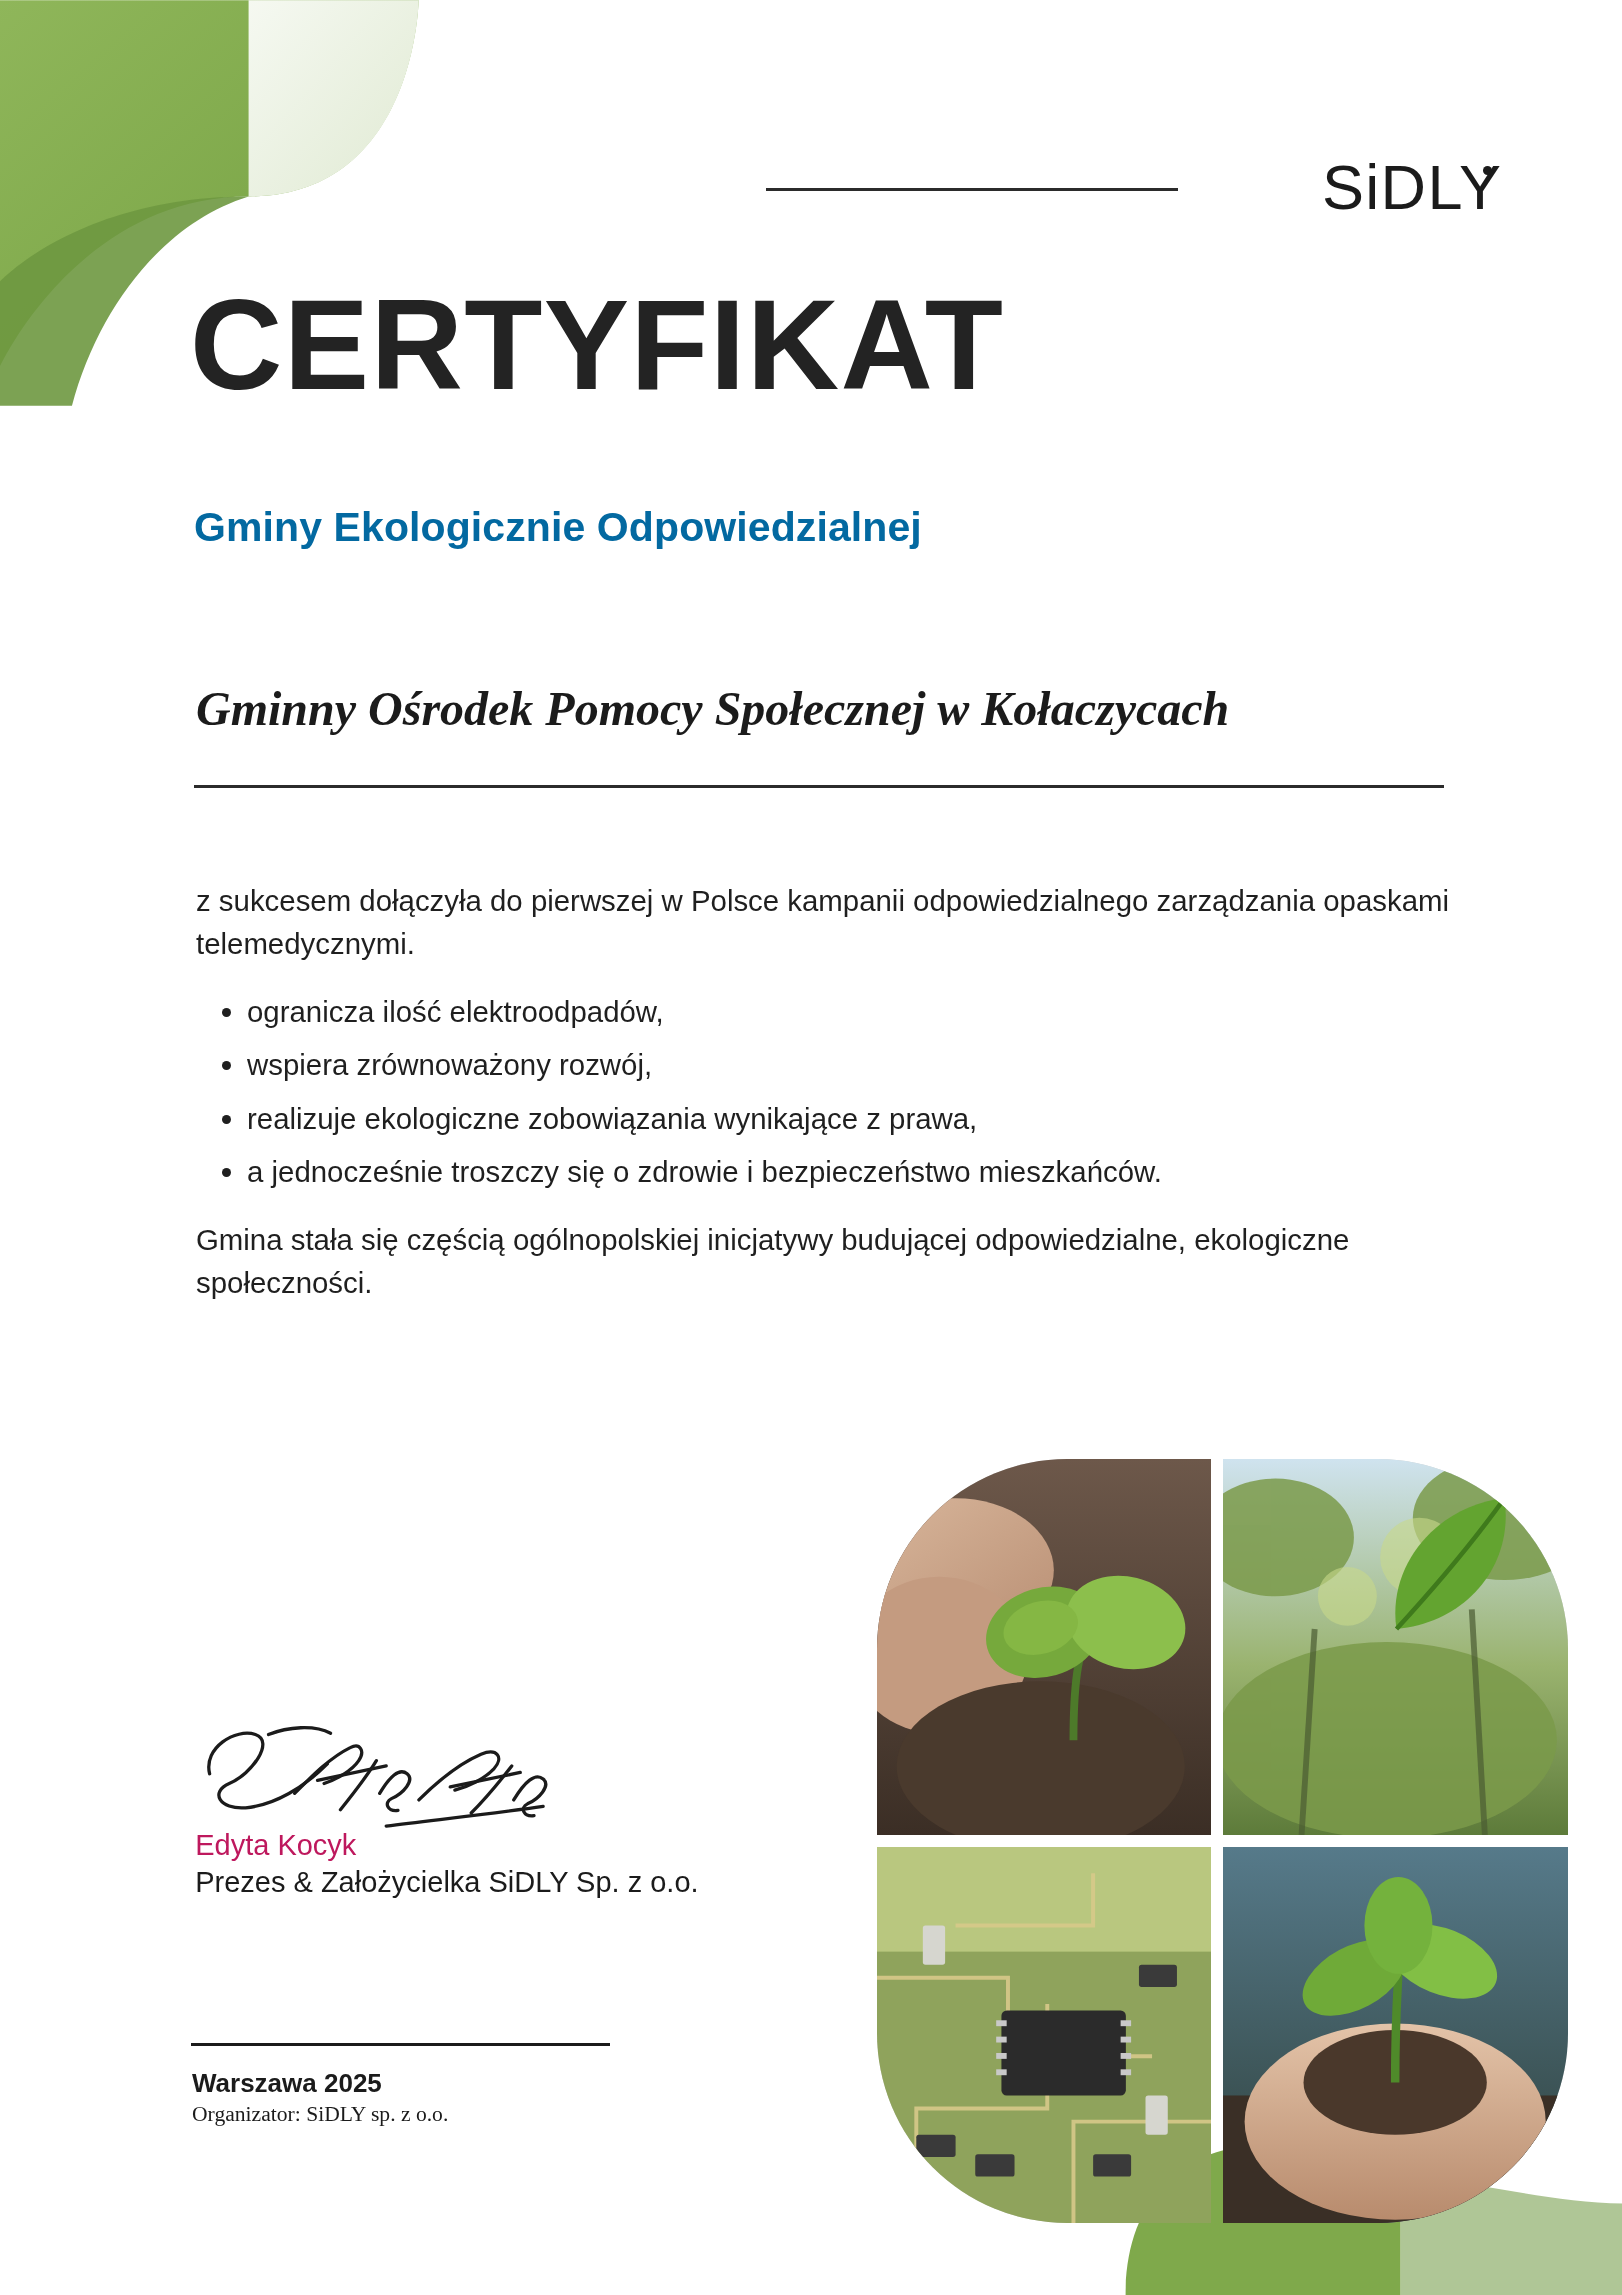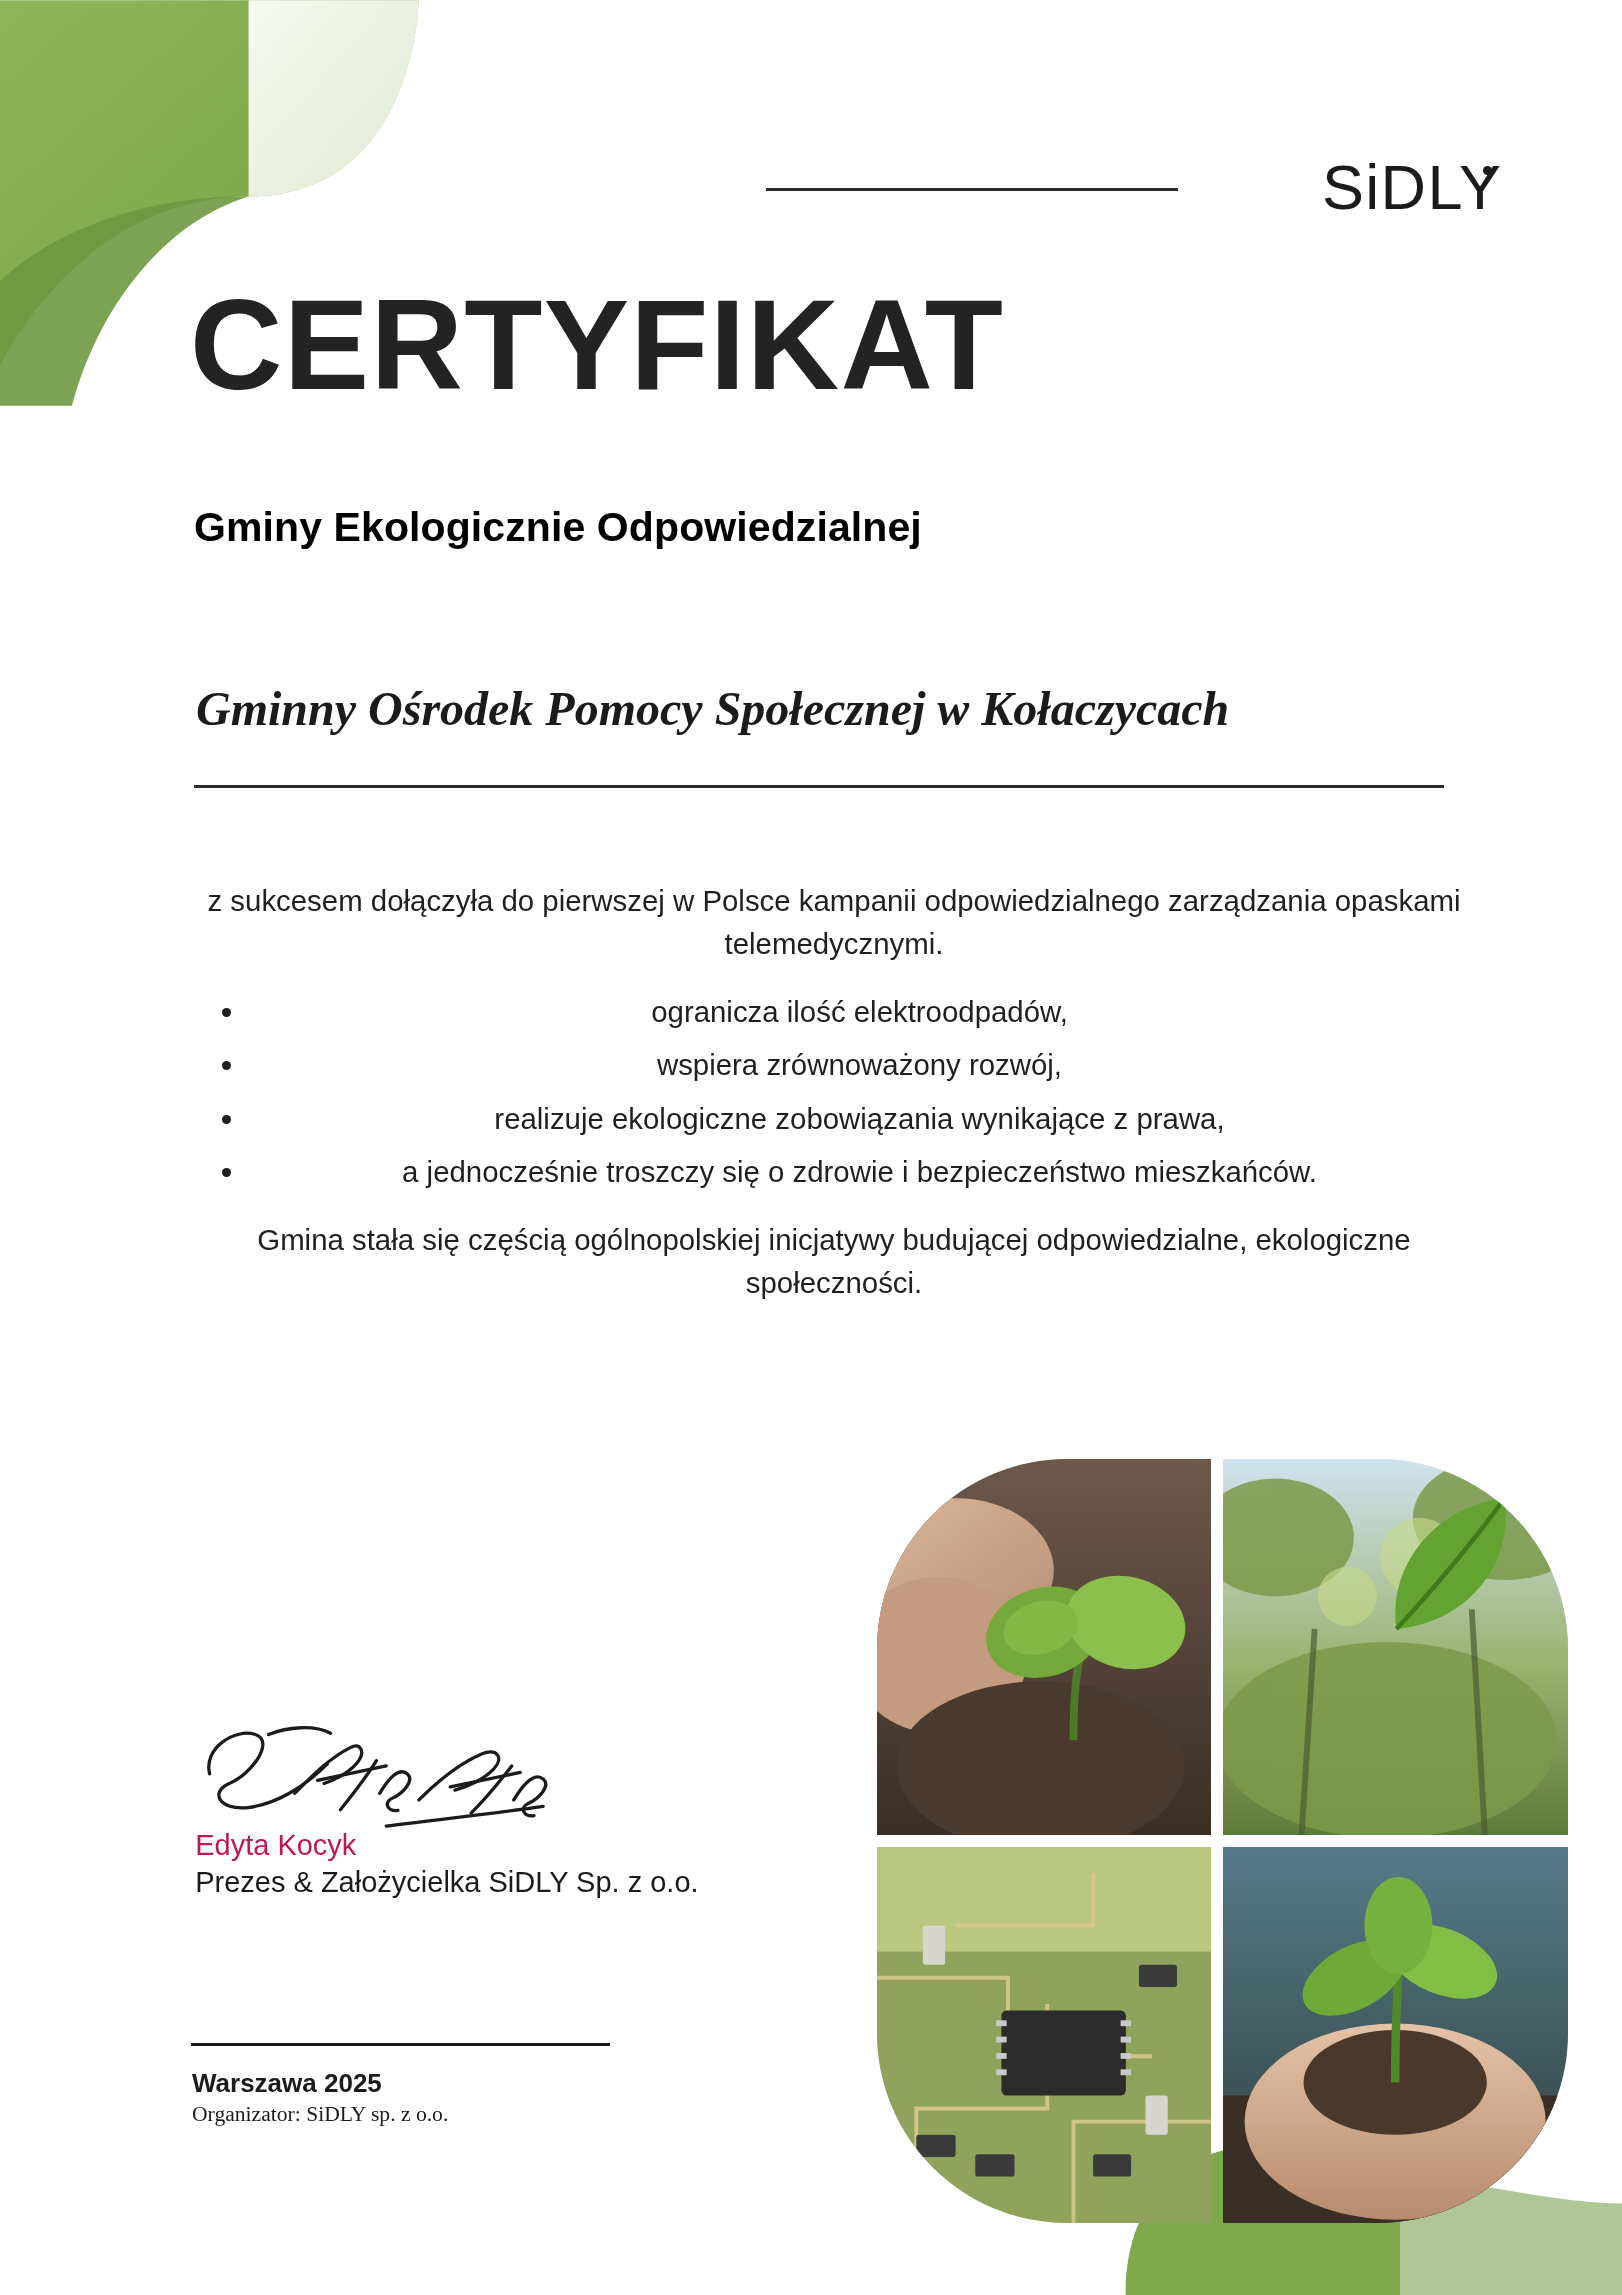--- a/index.html
+++ b/index.html
@@ -87,21 +87,21 @@
     color: #232323;
     line-height: 1;
     white-space: nowrap;
   }
   .subtitle {
     position: absolute;
     left: 194px;
     top: 504px;
     font-size: 41px;
     font-weight: 700;
-    color: #000000;
+    color: #0369a1;
     letter-spacing: 0.1px;
     white-space: nowrap;
   }
 
   .recipient {
     position: absolute;
     left: 196px;
     top: 681px;
     font-family: "Liberation Serif", serif;
     font-style: italic;
@@ -121,21 +121,20 @@
 
   
   .body-text {
     position: absolute;
     left: 196px;
     top: 880px;
     width: 1276px;
     font-size: 29.4px;
     line-height: 1.45;
     color: #1f1f1f;
-    text-align: center;
   }
   .body-text p { margin: 0 0 26px 0; }
   .body-text ul {
     margin: 3.9px 0 26px 0;
     padding-left: 51px;
     list-style: disc;
   }
   .body-text li { margin: 0 0 10.5px 0; }
 
   .highlight {

